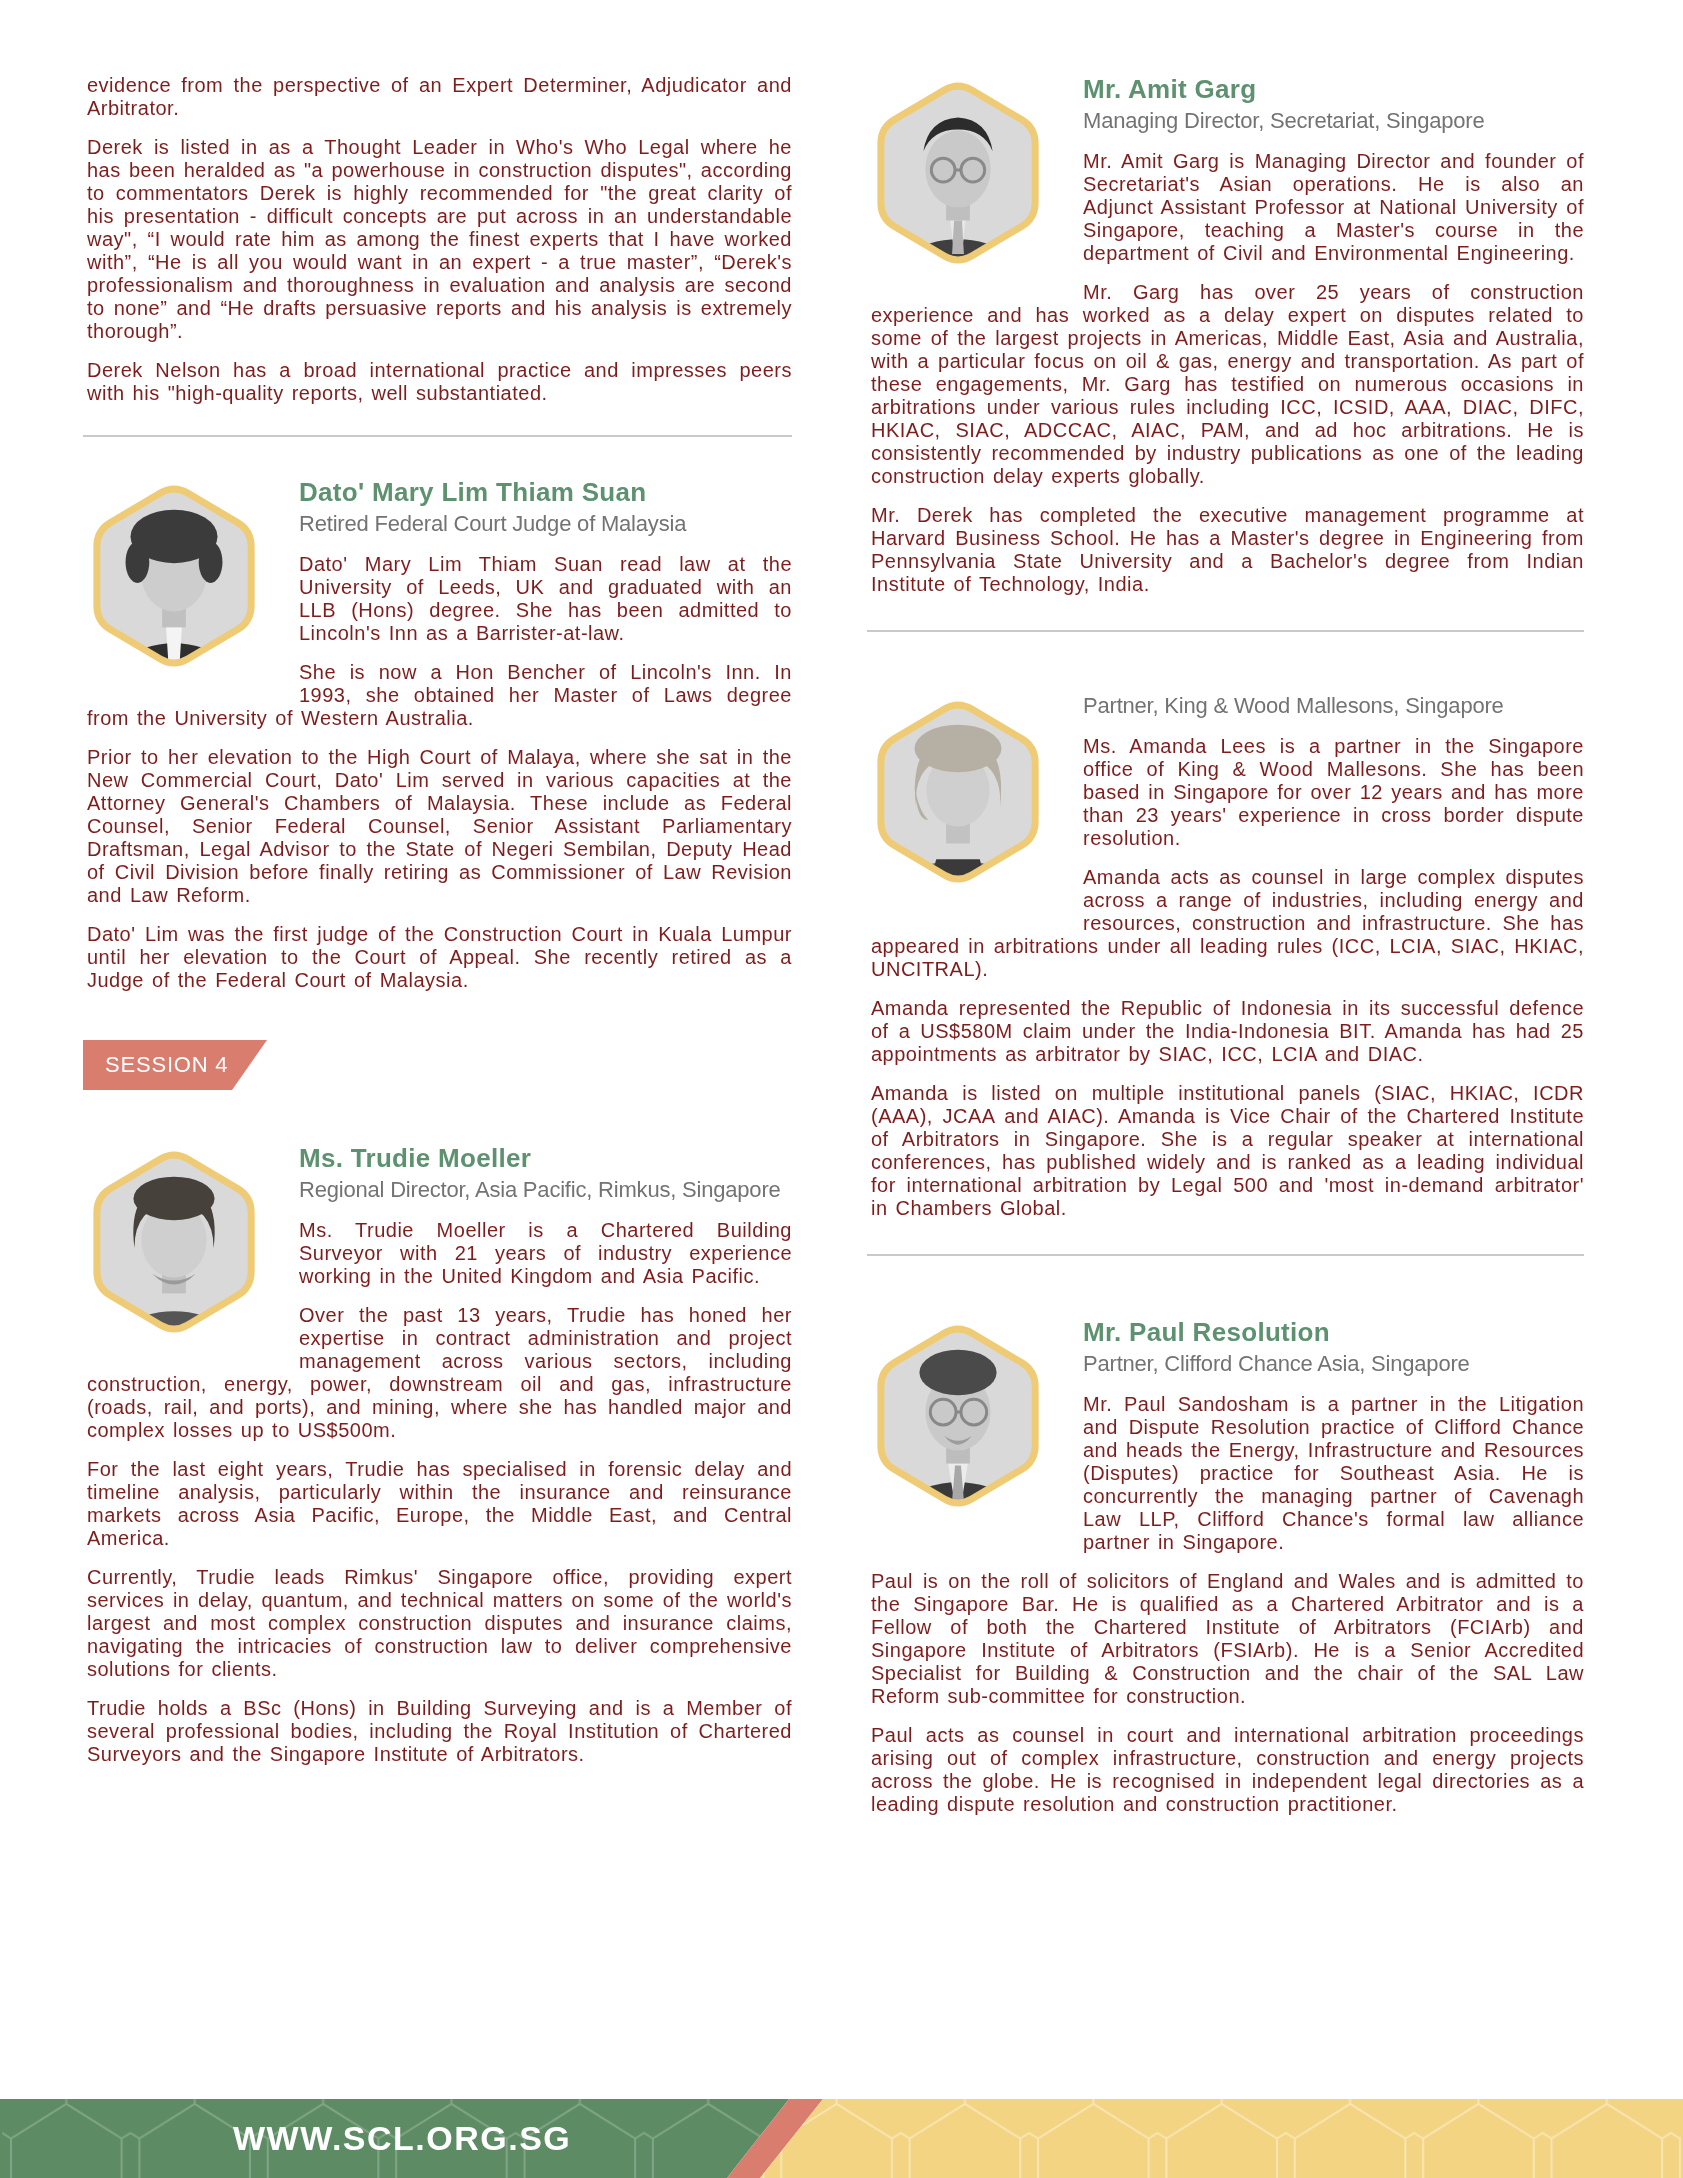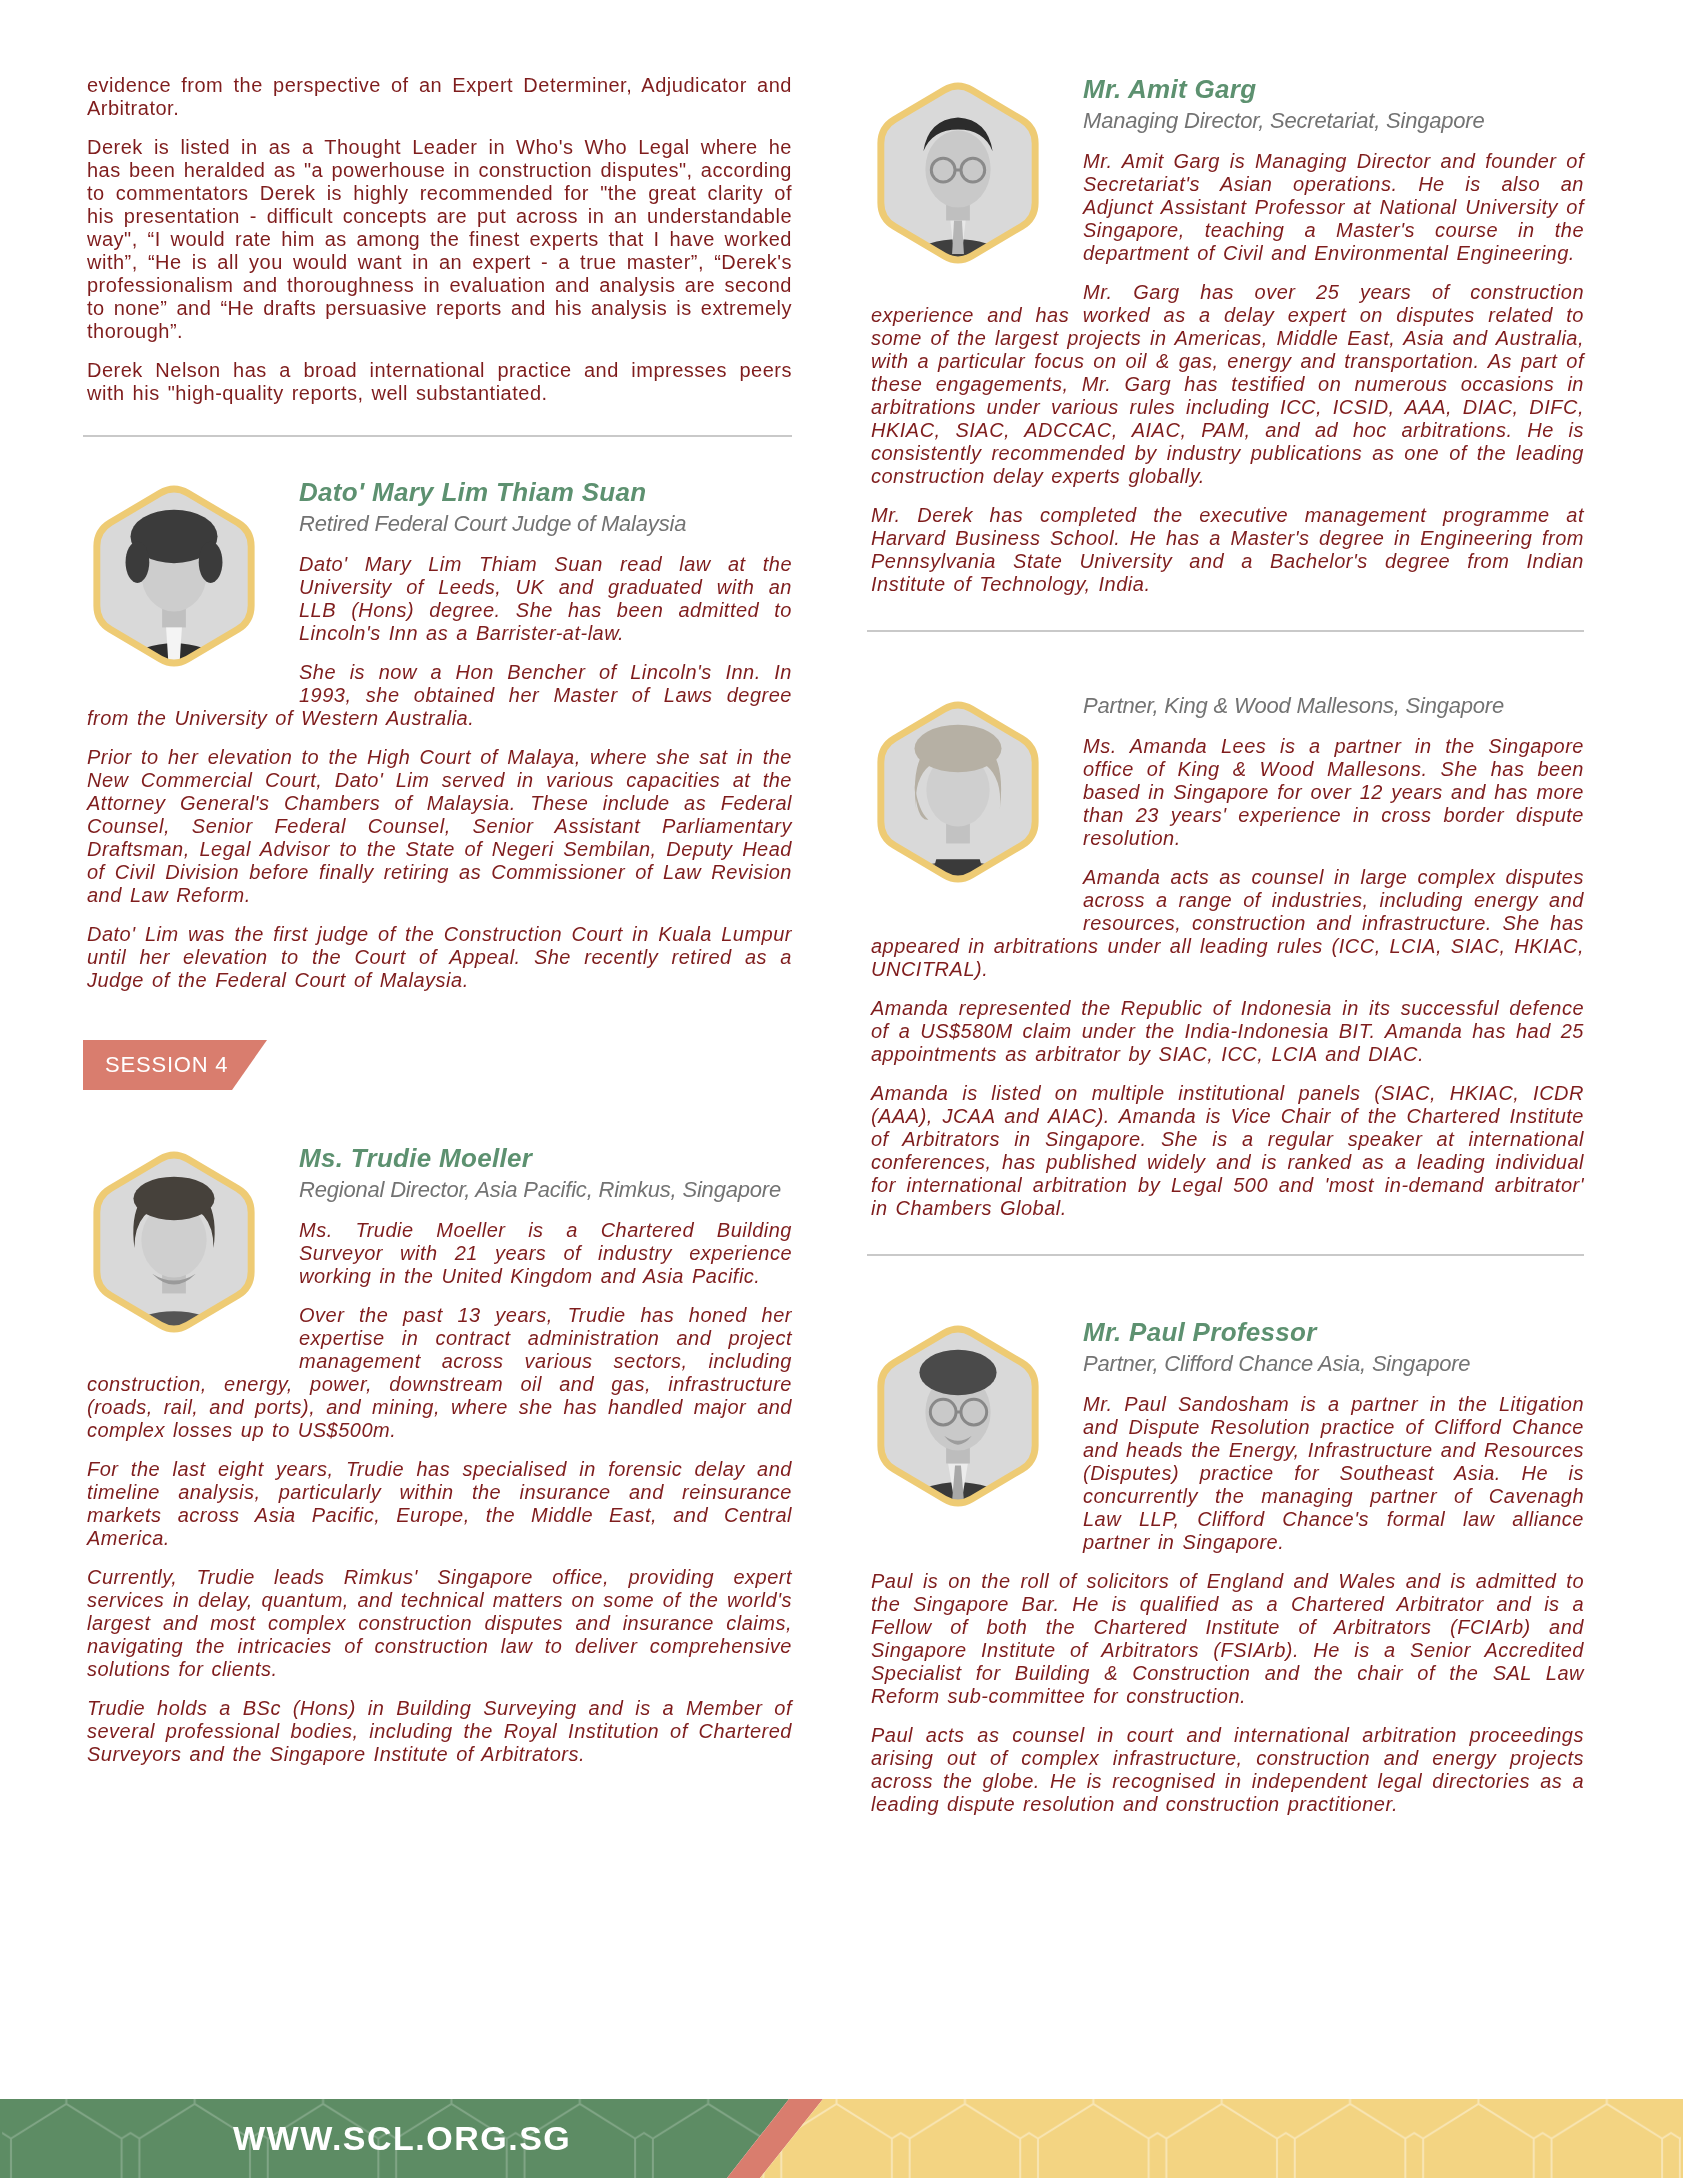--- a/index.html
+++ b/index.html
@@ -10,21 +10,21 @@
   .col{position:absolute;top:74px;}
   .col-left{left:83px;width:709px;}
   .col-right{left:867px;width:717px;}
   p.body{
     margin:0 0 16px 4px;font-size:20px;line-height:23px;text-align:justify;
     letter-spacing:0.5px;word-spacing:2px;color:#7f1d1d;
   }
   p.body:last-child{margin-bottom:0;}
   .divider{border:none;border-top:2px solid #c9c9c9;margin:30px 0 40px 0;}
   .col-right .divider{margin:34px 0 61px 0;}
-  .speaker{overflow:visible;font-style:italic;}
+  .speaker{overflow:visible;}
   .speaker::after{content:"";display:block;clear:both;}
   .hexphoto{float:left;width:182px;height:194px;margin:2px 34px 30px 0;}
   .spk-name{
     font-size:26px;line-height:30px;font-weight:bold;color:#5d9170;
     margin:0 0 4px 0;letter-spacing:0.3px;
   }
   .spk-title{
     font-size:22px;line-height:26px;color:#737373;margin:0 0 16px 0;letter-spacing:-0.2px;
   }
   .badge{
@@ -188,21 +188,21 @@
           <rect x="80" y="116" width="24" height="30" fill="#bdbdbd"></rect>
           <ellipse cx="92" cy="94" rx="33" ry="39" fill="#c9c9c9"></ellipse>
           <ellipse cx="92" cy="54" rx="39" ry="23" fill="#4a4a4a"></ellipse>
           <circle cx="77" cy="94" r="13" fill="none" stroke="#888888" stroke-width="3"></circle>
           <circle cx="108" cy="94" r="13" fill="none" stroke="#888888" stroke-width="3"></circle>
           <line x1="90" y1="94" x2="95" y2="94" stroke="#888888" stroke-width="3"></line>
           <path d="M78 118 Q92 128 106 118 Q92 136 78 118 Z" fill="#9d9d9d"></path>
         </g>
         <path d="M78.2 14.1 Q92 6 105.8 14.1 L156.2 43.9 Q170 52 170 68 L170 128 Q170 144 156.2 152.1 L105.8 181.9 Q92 190 78.2 181.9 L27.8 152.1 Q14 144 14 128 L14 68 Q14 52 27.8 43.9 Z" fill="none" stroke="#eecb74" stroke-width="7"></path>
       </svg>
-      <h3 class="spk-name">Mr. Paul Professor</h3>
+      <h3 class="spk-name">Mr. Paul Resolution</h3>
       <div class="spk-title">Partner, Clifford Chance Asia, Singapore</div>
       <p class="body">Mr. Paul Sandosham is a partner in the Litigation and Dispute Resolution practice of Clifford Chance and heads the Energy, Infrastructure and Resources (Disputes) practice for Southeast Asia. He is concurrently the managing partner of Cavenagh Law LLP, Clifford Chance's formal law alliance partner in Singapore.</p>
       <p class="body">Paul is on the roll of solicitors of England and Wales and is admitted to the Singapore Bar. He is qualified as a Chartered Arbitrator and is a Fellow of both the Chartered Institute of Arbitrators (FCIArb) and Singapore Institute of Arbitrators (FSIArb). He is a Senior Accredited Specialist for Building &amp; Construction and the chair of the SAL Law Reform sub-committee for construction.</p>
       <p class="body">Paul acts as counsel in court and international arbitration proceedings arising out of complex infrastructure, construction and energy projects across the globe. He is recognised in independent legal directories as a leading dispute resolution and construction practitioner.</p>
     </section>
   </div>
 
   <div class="footer">
     <div class="band band-green">
       <svg width="1683" height="79" viewBox="0 0 1700 80">

